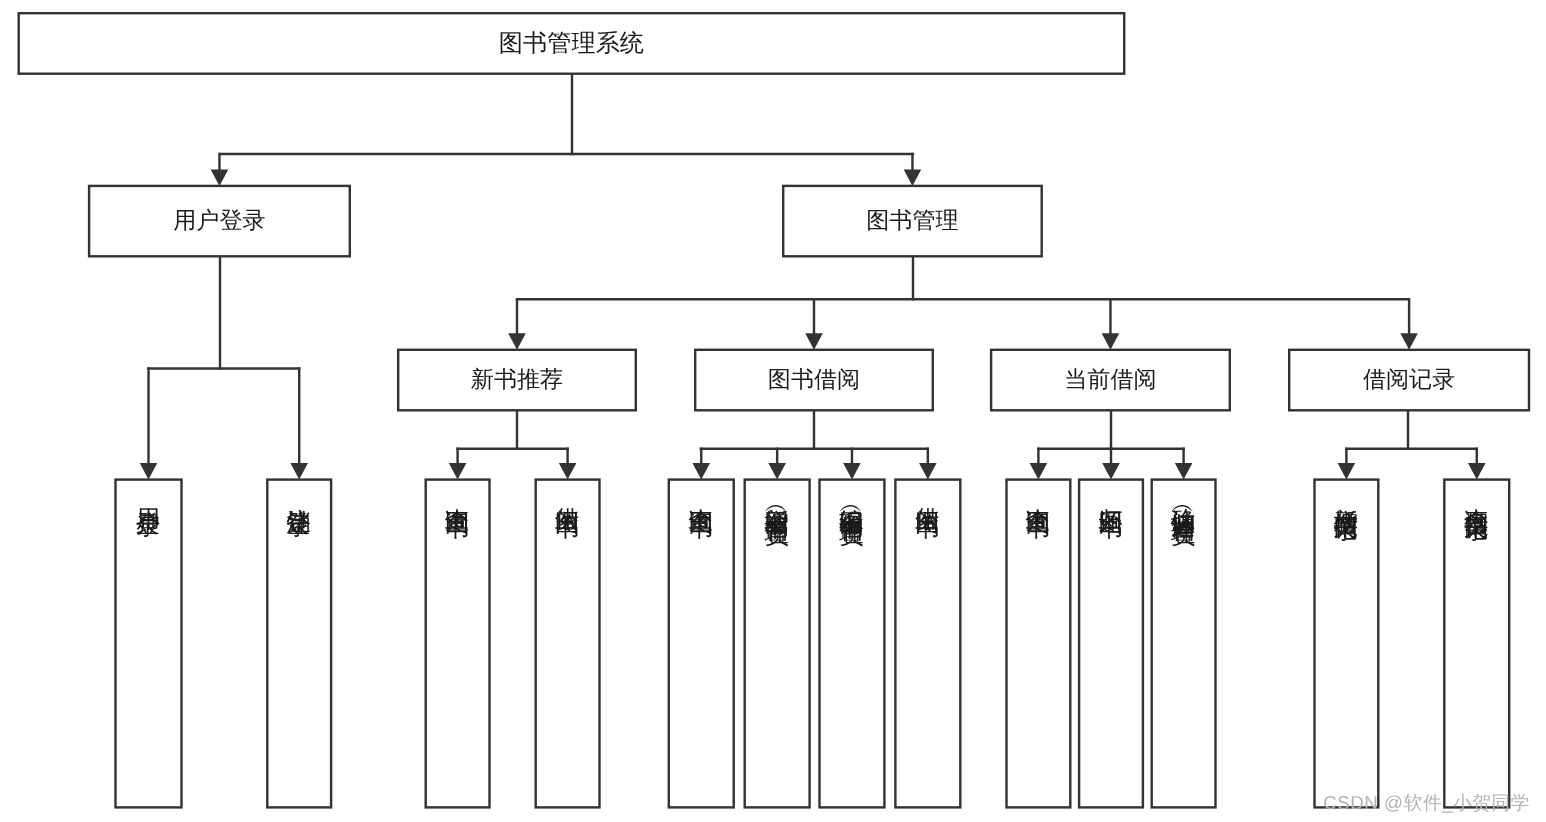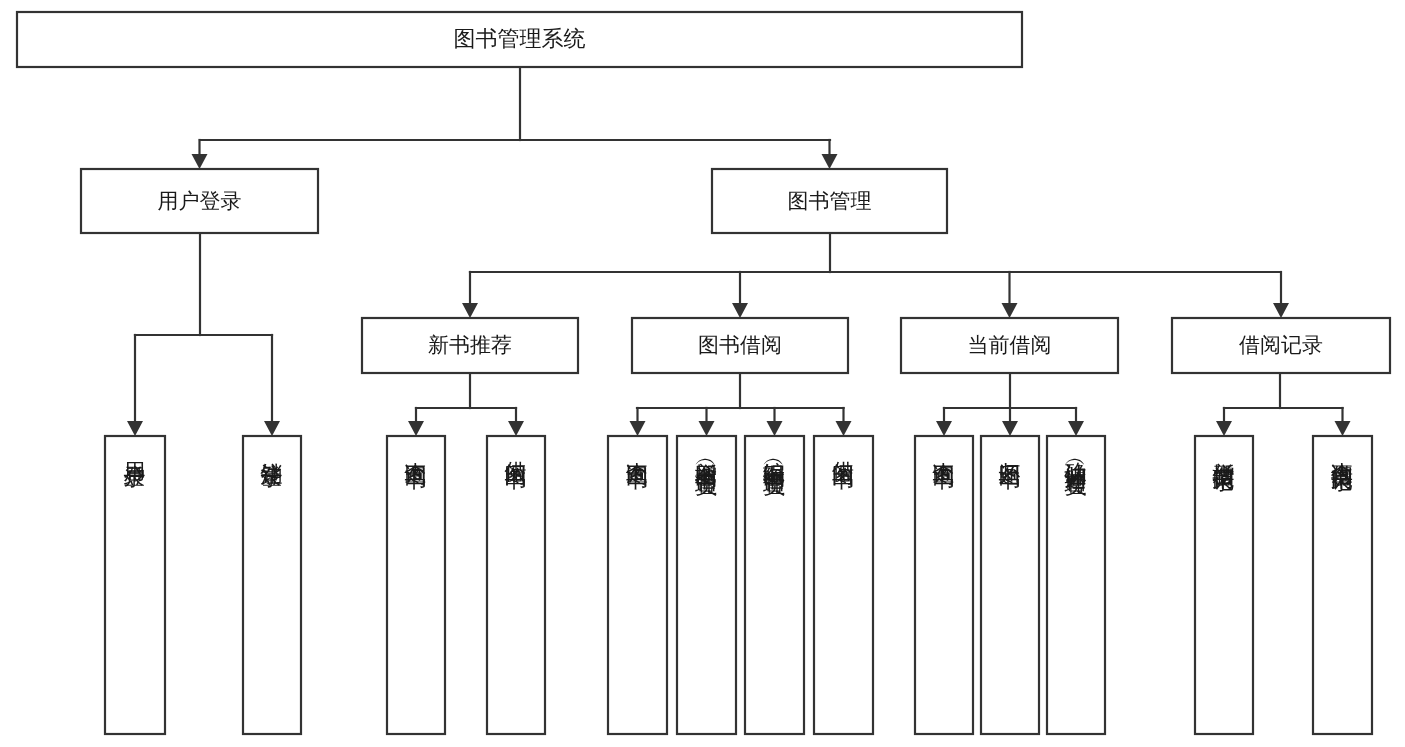--- a/index.html
+++ b/index.html
@@ -215,14 +215,15 @@
         <span class="leaf-label">确认归还（管理员）</span>
       </div>
       <div class="leaf-label-wrap" style="left: 1195px; top: 444px; width: 58px; height: 286px;">
         <span class="leaf-label">新增借阅记录</span>
       </div>
       <div class="leaf-label-wrap" style="left: 1313px; top: 444px; width: 59px; height: 286px;">
         <span class="leaf-label">查询借阅记录</span>
       </div>
     </div>
 
+  <div class="watermark">CSDN @软件_小贺同学</div>
 
 </div>
 
 </body></html>

